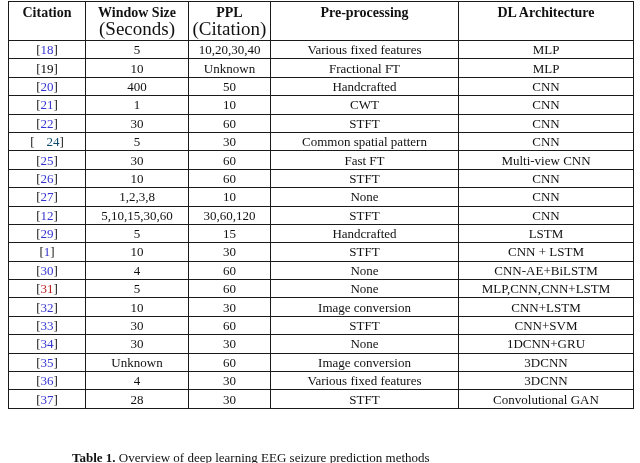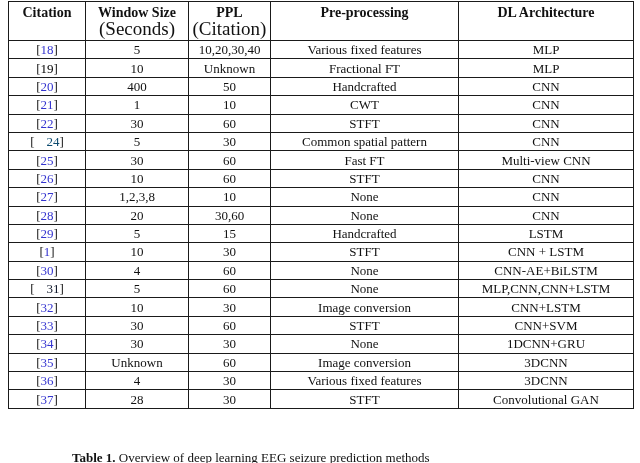--- a/index.html
+++ b/index.html
@@ -166,24 +166,24 @@
           <td>CNN</td>
         </tr>
         <tr>
           <td><span class="cite-bracket">[</span><a class="cite-link" style="color: rgb(52, 52, 207);">27</a><span class="cite-bracket">]</span></td>
           <td>1,2,3,8</td>
           <td>10</td>
           <td>None</td>
           <td>CNN</td>
         </tr>
         <tr>
-          <td><span class="cite-bracket">[</span><a class="cite-link" style="color: rgb(52, 52, 207);">28</a><span class="cite-bracket">]</span></td>
-          <td>20</td>
-          <td>30,60</td>
-          <td>None</td>
+          <td><span class="cite-bracket">[</span><a class="cite-link" style="color: rgb(52, 52, 207);">12</a><span class="cite-bracket">]</span></td>
+          <td>5,10,15,30,60</td>
+          <td>30,60,120</td>
+          <td>STFT</td>
           <td>CNN</td>
         </tr>
         <tr>
           <td><span class="cite-bracket">[</span><a class="cite-link" style="color: rgb(52, 52, 207);">29</a><span class="cite-bracket">]</span></td>
           <td>5</td>
           <td>15</td>
           <td>Handcrafted</td>
           <td>LSTM</td>
         </tr>
         <tr>
@@ -194,21 +194,21 @@
           <td>CNN + LSTM</td>
         </tr>
         <tr>
           <td><span class="cite-bracket">[</span><a class="cite-link" style="color: rgb(52, 52, 207);">30</a><span class="cite-bracket">]</span></td>
           <td>4</td>
           <td>60</td>
           <td>None</td>
           <td>CNN-AE+BiLSTM</td>
         </tr>
         <tr>
-          <td><span class="cite-bracket">[</span><a class="cite-link" style="color: #0f172a; padding-left: 12px;">31</a><span class="cite-bracket">]</span></td>
+          <td><span class="cite-bracket">[</span><a class="cite-link" style="color: #b91c1c;">31</a><span class="cite-bracket">]</span></td>
           <td>5</td>
           <td>60</td>
           <td>None</td>
           <td>MLP,CNN,CNN+LSTM</td>
         </tr>
         <tr>
           <td><span class="cite-bracket">[</span><a class="cite-link" style="color: rgb(52, 52, 207);">32</a><span class="cite-bracket">]</span></td>
           <td>10</td>
           <td>30</td>
           <td>Image conversion</td>

